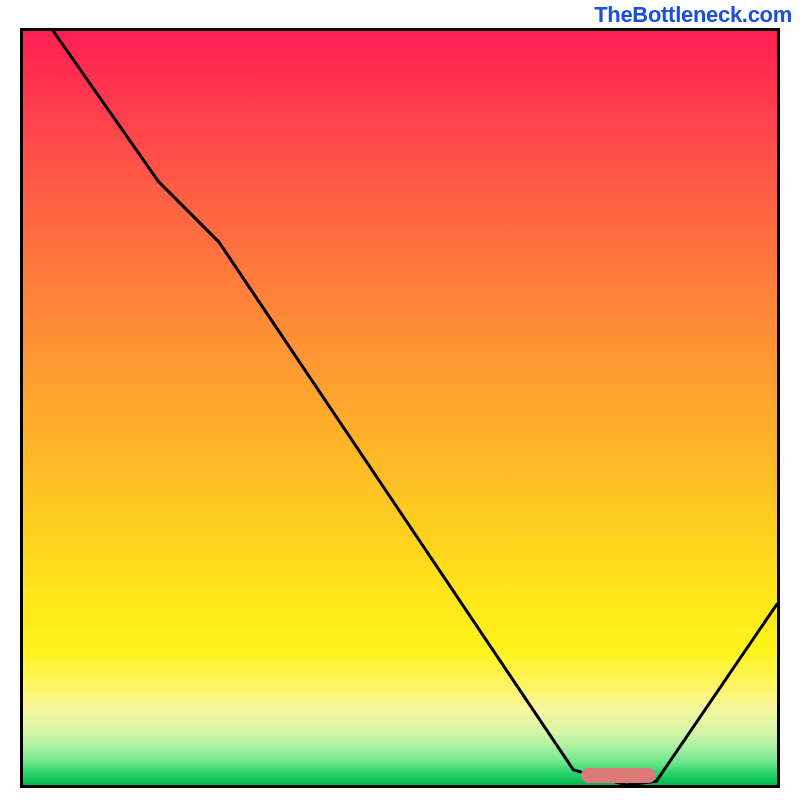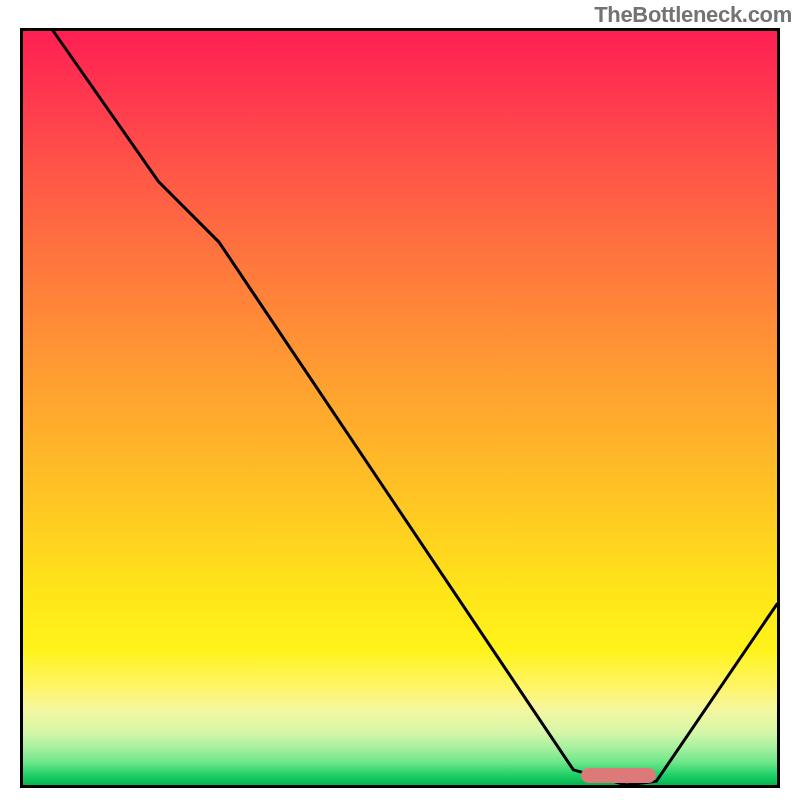--- a/index.html
+++ b/index.html
@@ -13,21 +13,21 @@
   }
   .wrap {
     position: relative;
     width: 800px;
     height: 800px;
   }
   .watermark {
     position: absolute;
     top: 2px;
     right: 8px;
-    color: #737373;
+    color: #1d4ed8;
     font-size: 22px;
     font-weight: 600;
     letter-spacing: -0.3px;
   }
   .plot {
     position: absolute;
     left: 20px;
     top: 28px;
     width: 760px;
     height: 760px;

